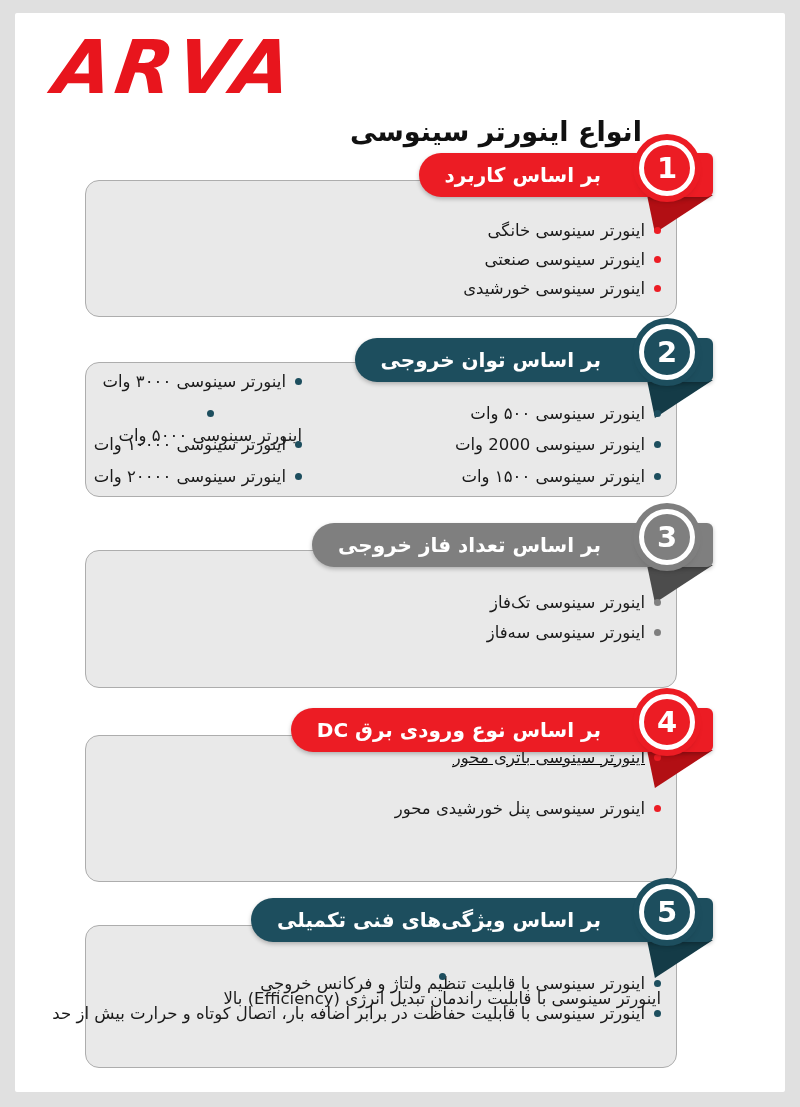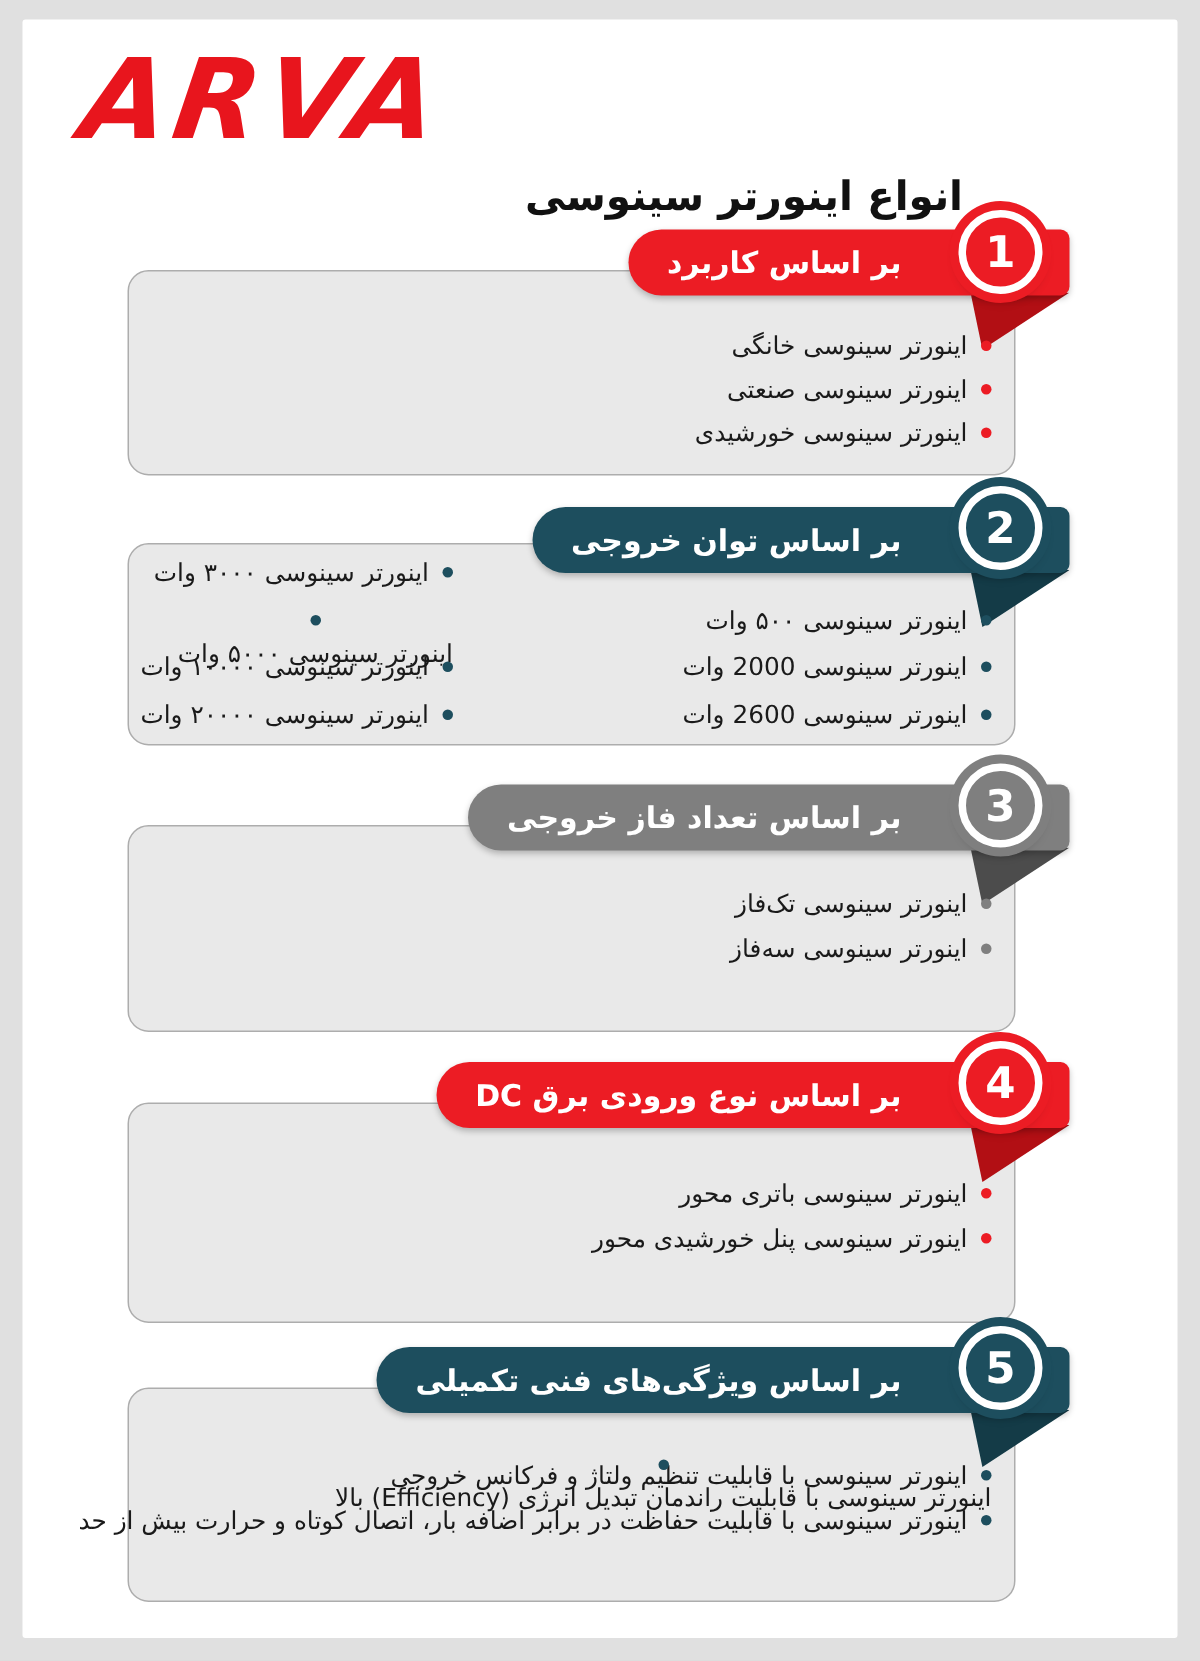--- a/index.html
+++ b/index.html
@@ -85,21 +85,21 @@
           <li style="top: 399px;">
             <span class="dot"></span>
             <span class="item-text">اینورتر سینوسی ۵۰۰ وات</span>
           </li>
           <li style="top: 430px;">
             <span class="dot"></span>
             <span class="item-text">اینورتر سینوسی 2000 وات</span>
           </li>
           <li style="top: 462px;">
             <span class="dot"></span>
-            <span class="item-text">اینورتر سینوسی 2600 وات</span>
+            <span class="item-text">اینورتر سینوسی ۱۵۰۰ وات</span>
           </li>
         </ul>
     <ul class="items col-left">
           <li style="top: 367px;">
             <span class="dot"></span>
             <span class="item-text">اینورتر سینوسی ۳۰۰۰ وات</span>
           </li>
           <li style="top: 410px; flex-direction: column;">
             <span class="dot"></span>
             <span class="item-text">اینورتر سینوسی ۵۰۰۰ وات</span>
@@ -138,25 +138,25 @@
       <section class="section" style="--accent: #ec1c24; --fold: #b20f14;">
     <div class="box" style="top: 735px; height: 147px;"></div>
     <div class="fold" style="top: 750px;"></div>
     <div class="ribbon" style="top: 708px; text-align: center;">
       <span class="ribbon-label">بر اساس نوع ورودی برق DC</span>
     </div>
     <div class="badge" style="top: 694px;">
       <span class="badge-num">4</span>
     </div>
     <ul class="items col-right">
-          <li style="top: 781px;">
+          <li style="top: 743px; text-decoration: underline;">
             <span class="dot"></span>
             <span class="item-text">اینورتر سینوسی باتری محور</span>
           </li>
-          <li style="top: 811px;">
+          <li style="top: 794px;">
             <span class="dot"></span>
             <span class="item-text">اینورتر سینوسی پنل خورشیدی محور</span>
           </li>
         </ul>
 
   </section>
       <section class="section" style="--accent: #1d4e5e; --fold: #143b47;">
     <div class="box" style="top: 925px; height: 143px;"></div>
     <div class="fold" style="top: 940px;"></div>
     <div class="ribbon" style="top: 898px;">

